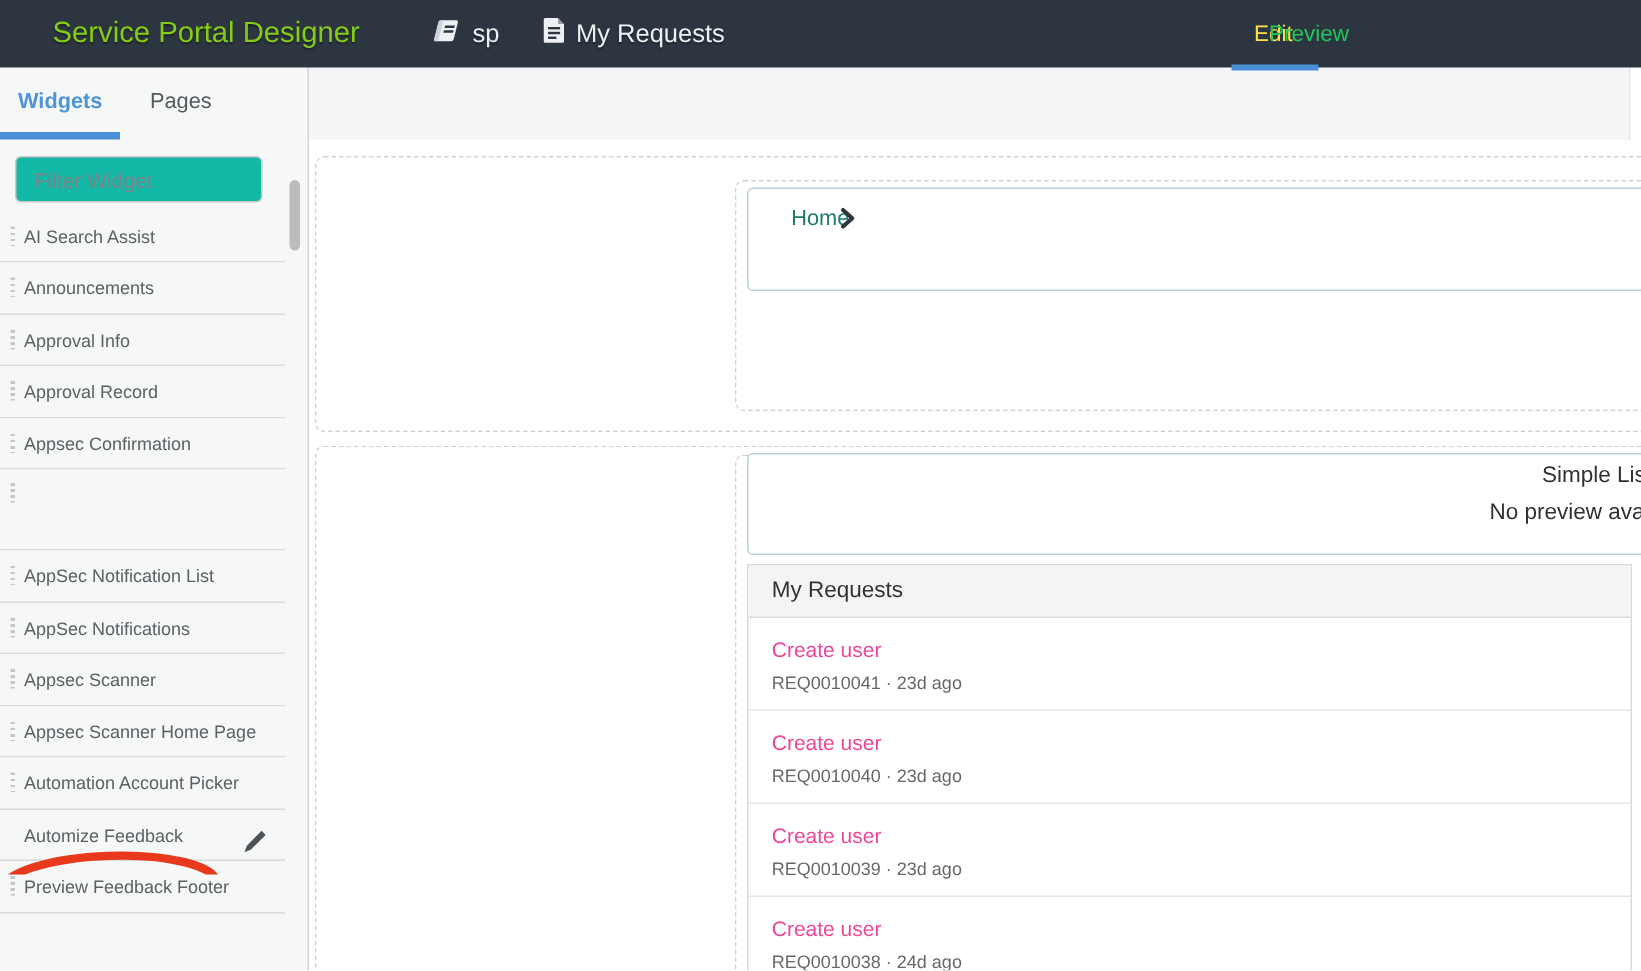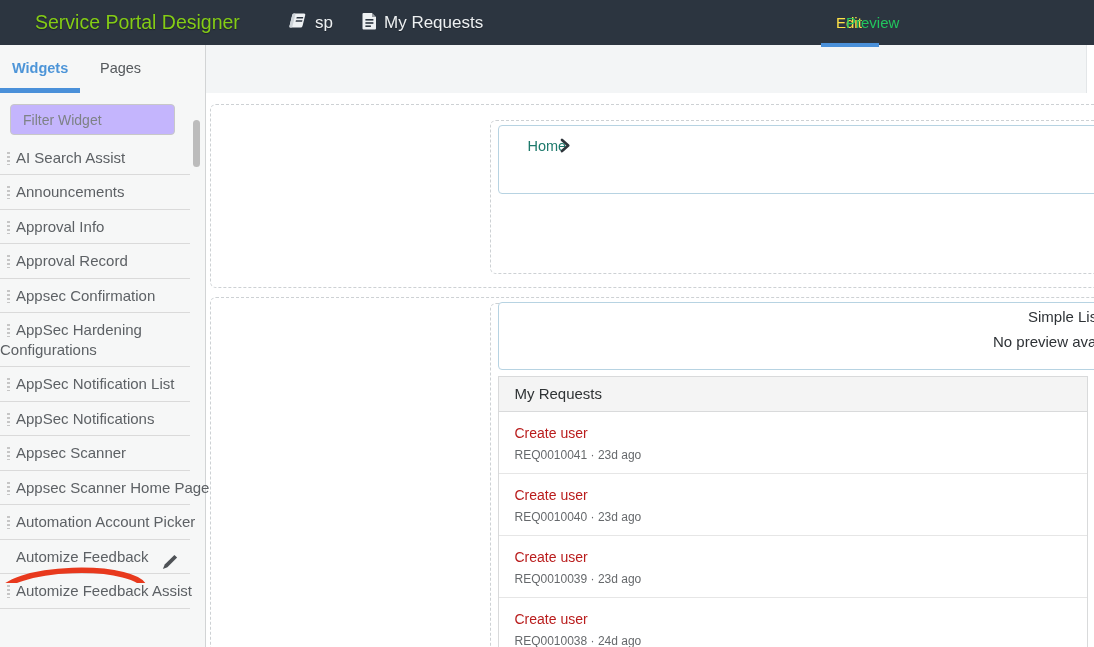--- a/index.html
+++ b/index.html
@@ -22,27 +22,27 @@
   #tab-preview{left:846px;color:#22c55e;}
   #edit-underline{left:821px;top:43px;width:58px;height:4px;background:#4a90d9;z-index:40;}
 
   
   #sidebar{left:0;top:45px;width:205px;height:602px;background:#f6f7f7;border-right:1px solid #d2d4d5;z-index:10;}
   .sb-tab{position:absolute;top:0;height:47px;line-height:47px;font-size:14.5px;cursor:pointer;}
   #sb-tab-widgets{left:12px;color:#4d95d8;font-weight:bold;}
   #sb-tab-pages{left:100px;color:#55595d;text-align:right;}
   #widgets-underline{position:absolute;left:0;top:43px;width:80px;height:4.5px;background:#4a90d9;}
   #filter-input{position:absolute;left:10px;top:59px;width:165px;height:31px;box-sizing:border-box;
-    border:1px solid #c8c8c8;border-radius:4px;background:#c4b5fd;font-family:"Liberation Sans",sans-serif;
+    border:1px solid #c8c8c8;border-radius:4px;background:#14b8a6;font-family:"Liberation Sans",sans-serif;
     font-size:14px;padding:0 12px;color:#3a3e42;outline:none;}
   #filter-input::placeholder{color:#7e8286;opacity:1;}
   #sb-scroll-thumb{position:absolute;left:193px;top:75px;width:7px;height:47px;border-radius:3.5px;background:#bcbcbc;}
   #widget-list{position:absolute;left:0;top:95.5px;width:190px;}
   .w-item{box-sizing:border-box;width:190px;height:34.5px;line-height:34.5px;border-bottom:1px solid #dadada;
-    font-size:15px;color:#5d6165;cursor:grab;white-space:nowrap;overflow:visible;position:relative;background:#f6f7f7;}
+    font-size:12px;color:#5d6165;cursor:grab;white-space:nowrap;overflow:visible;position:relative;background:#f6f7f7;}
   .w-item.two-line{height:54px;line-height:19.5px;padding-top:7px;white-space:normal;}
   .grip{display:inline-block;width:3px;height:13px;margin-left:7px;vertical-align:-2px;
     background:repeating-linear-gradient(to bottom,#c6c6c6 0 1.8px,transparent 1.8px 4.1px);}
   .w-label{margin-left:6px;}
   .w-item.highlighted .grip{visibility:hidden;}
   .pencil{display:none;position:absolute;left:162px;top:50%;margin-top:-8px;width:16px;height:16px;}
   .w-item.has-edit .pencil{display:block;}
   #annotation-svg{left:0px;top:515px;width:200px;height:68px;z-index:25;pointer-events:none;}
 
   
@@ -60,21 +60,21 @@
   #col2{left:283.5px;top:257.5px;width:1150px;height:600px;}
   #box-preview{left:291.5px;top:256.5px;width:1130px;height:66px;}
   #preview-name{left:822px;top:263px;font-size:15px;color:#2e3236;white-space:nowrap;}
   #preview-msg{left:787px;top:288px;font-size:15px;color:#2e3236;white-space:nowrap;}
 
   #requests-panel{left:291.5px;top:330.5px;width:590px;height:290px;box-sizing:border-box;
     border:1px solid #d9dadb;background:#fff;}
   #panel-header{height:34px;line-height:34px;background:#f4f4f4;border-bottom:1px solid #d9dadb;
     font-size:15px;color:#2f3335;padding-left:16px;}
   .req-item{padding:11px 16px 10px 16px;border-bottom:1px solid #e6e6e6;cursor:pointer;}
-  .req-title{font-size:14px;line-height:20px;color:#b91c1c;}
+  .req-title{font-size:14px;line-height:20px;color:#ec4899;}
   .req-meta{font-size:12px;line-height:15px;color:#66696c;margin-top:5px;}
 </style>
 </head>
 <body>
 
 <div id="header" class="abs">
   <div class="title">Service Portal Designer</div>
 
   <div id="portal-group" class="hdr-group">
     <span>
@@ -116,32 +116,32 @@
   <input id="filter-input" type="text" placeholder="Filter Widget" style="">
 
   <div id="sb-scroll-thumb"></div>
 
   <div id="widget-list">
       <div class="w-item"><span class="grip"></span><span class="w-label">AI Search Assist</span></div>
       <div class="w-item"><span class="grip"></span><span class="w-label">Announcements</span></div>
       <div class="w-item"><span class="grip"></span><span class="w-label">Approval Info</span></div>
       <div class="w-item"><span class="grip"></span><span class="w-label">Approval Record</span></div>
       <div class="w-item"><span class="grip"></span><span class="w-label">Appsec Confirmation</span></div>
-      <div class="w-item two-line"><span class="grip"></span><span class="w-label">AppSec Hardening Configurations</span></div>
+      <div class="w-item two-line"><span class="grip"></span></div>
       <div class="w-item"><span class="grip"></span><span class="w-label">AppSec Notification List</span></div>
       <div class="w-item"><span class="grip"></span><span class="w-label">AppSec Notifications</span></div>
       <div class="w-item"><span class="grip"></span><span class="w-label">Appsec Scanner</span></div>
       <div class="w-item"><span class="grip"></span><span class="w-label">Appsec Scanner Home Page</span></div>
       <div class="w-item"><span class="grip"></span><span class="w-label">Automation Account Picker</span></div>
       <div class="w-item highlighted has-edit"><span class="grip"></span><span class="w-label">Automize Feedback</span><span class="pencil">
       <svg width="16" height="16" viewBox="0 0 16 16">
         <path d="M12.4 0.9 L15.1 3.6 L5.4 13.3 L0.9 15.1 L2.7 10.6 Z" fill="#4e5256"></path>
       </svg>
     </span></div>
-      <div class="w-item"><span class="grip"></span><span class="w-label">Automize Feedback Assist</span></div>
+      <div class="w-item"><span class="grip"></span><span class="w-label">Preview Feedback Footer</span></div>
     </div>
 </div>
 
 <svg id="annotation-svg" class="abs">
   <ellipse cx="73" cy="76" rx="71.5" ry="20.5" fill="none" stroke="#e8391d" stroke-width="5.5" transform="rotate(-2 73 76)"></ellipse>
 </svg>
 
 <div id="canvas" class="abs">
   <div id="top-strip" class="abs"></div>
   <div id="canvas-gutter" class="abs"></div>

